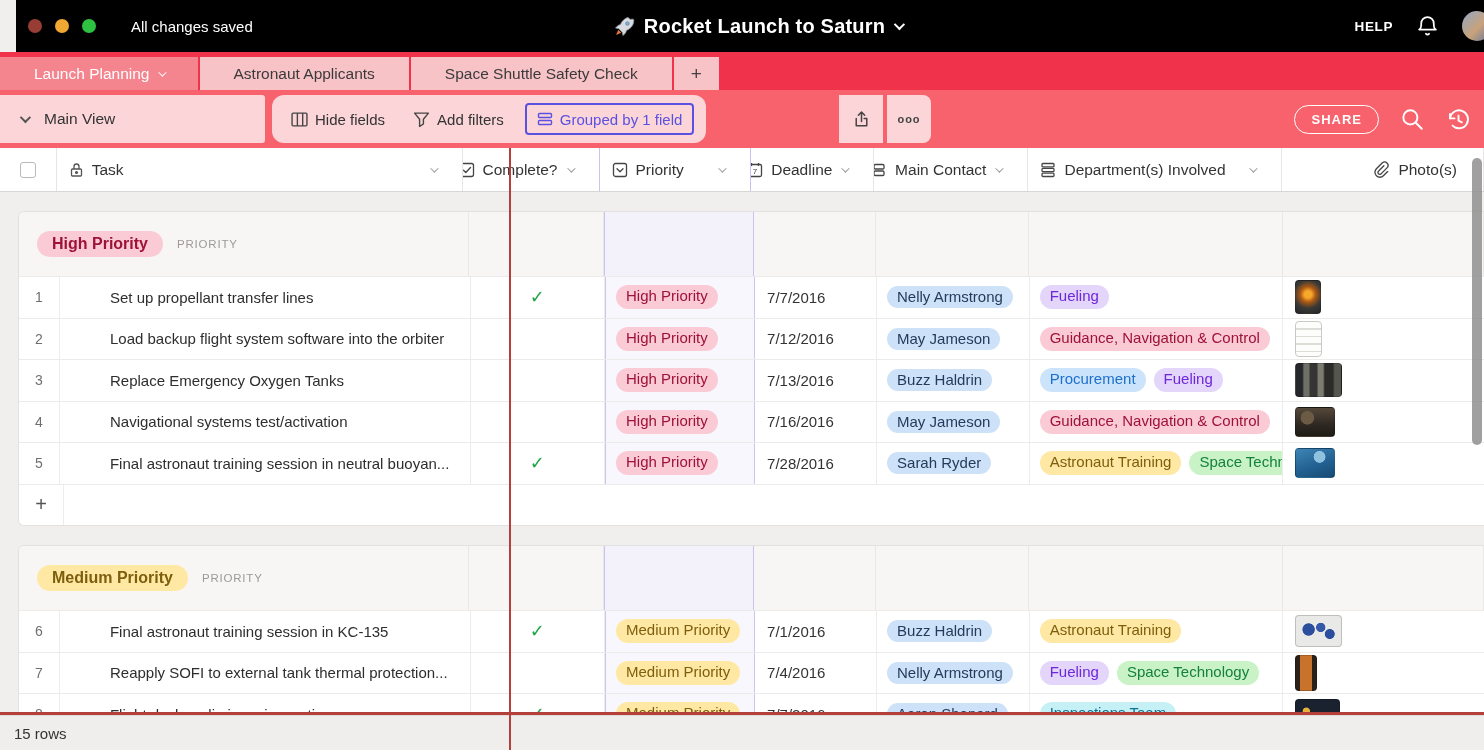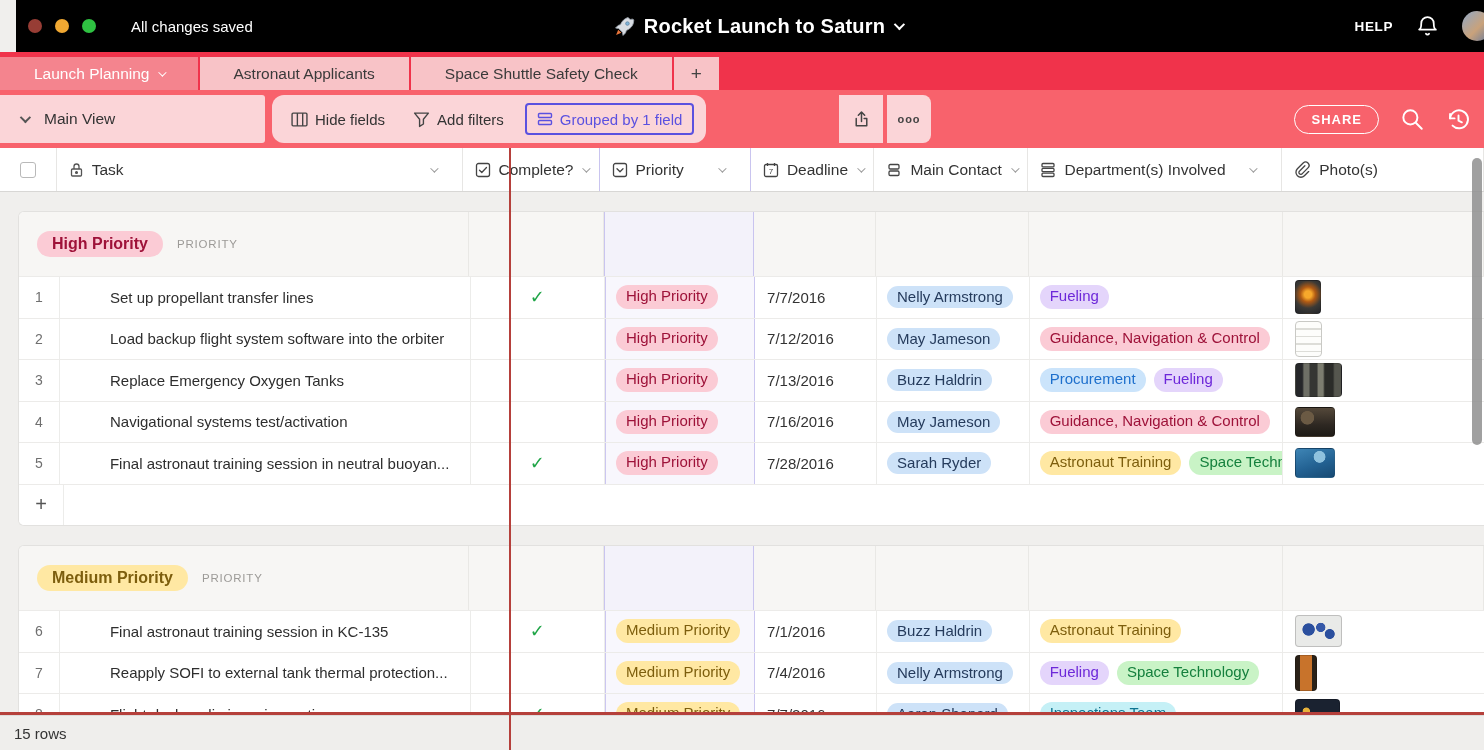--- a/index.html
+++ b/index.html
@@ -41,21 +41,21 @@
   .tb-item { display:flex; align-items:center; gap:7px; padding:0 13px; height:48px; font-size:15px; color:#333; cursor:pointer; }
   .tb-grouped { border:2px solid #5B51E0; border-radius:4px; color:#5B51E0; height:32px; margin:0 6px; padding:0 10px; }
   .tb-seg { position:absolute; top:5px; height:48px; width:44px; background:#FBD5D8; display:flex; align-items:center; justify-content:center; }
   .tb-seg.share-seg { left:839px; }
   .tb-seg.more-seg { left:887px; border-radius:0 8px 8px 0; font-size:11px; font-weight:700; letter-spacing:1px; color:#444; }
   .toolbar-right { position:absolute; right:12px; top:0; height:58px; display:flex; align-items:center; gap:20px; }
   .share-pill { border:1.5px solid #fff; border-radius:16px; color:#fff; font-size:13px; font-weight:700; letter-spacing:1px; padding:6px 16px; }
 
   
   .gridhead { position:absolute; top:148px; left:0; width:100%; height:44px; background:#fff; border-bottom:1px solid #D8D7D5; display:flex; }
-  .hcell { height:100%; display:flex; align-items:center; font-size:15.5px; color:#333; border-right:1px solid #E7E6E4; padding:0 26px 0 12px; overflow:hidden; white-space:nowrap; }
+  .hcell { height:100%; display:flex; align-items:center; font-size:15.5px; color:#333; border-right:1px solid #E7E6E4; padding:0 26px 0 12px; overflow:hidden; white-space:nowrap;justify-content:flex-end; }
   .hcell .icon { margin-right:8px; flex:0 0 auto; display:flex; }
   .hcell .chev { color:#999; margin-left:9px; flex:0 0 auto; }
   .hcell .chev.pin { margin-left:auto; }
   .hcell.first { justify-content:center; padding:0; }
   .selbox { width:16px; height:16px; border:1.5px solid #B9B9B9; border-radius:3px; background:#fff; }
   .hcell.purple-r { border-right:1px solid #C9C4EF; }
 
   
   .gridbody { position:absolute; top:192px; left:0; width:100%; height:523px; background:#F0EFED; overflow:hidden; }
   .card { position:absolute; left:18px; width:1466px; background:#fff; border:1px solid #E2E1DF; border-right:none; border-radius:6px 0 0 6px; overflow:hidden; }

